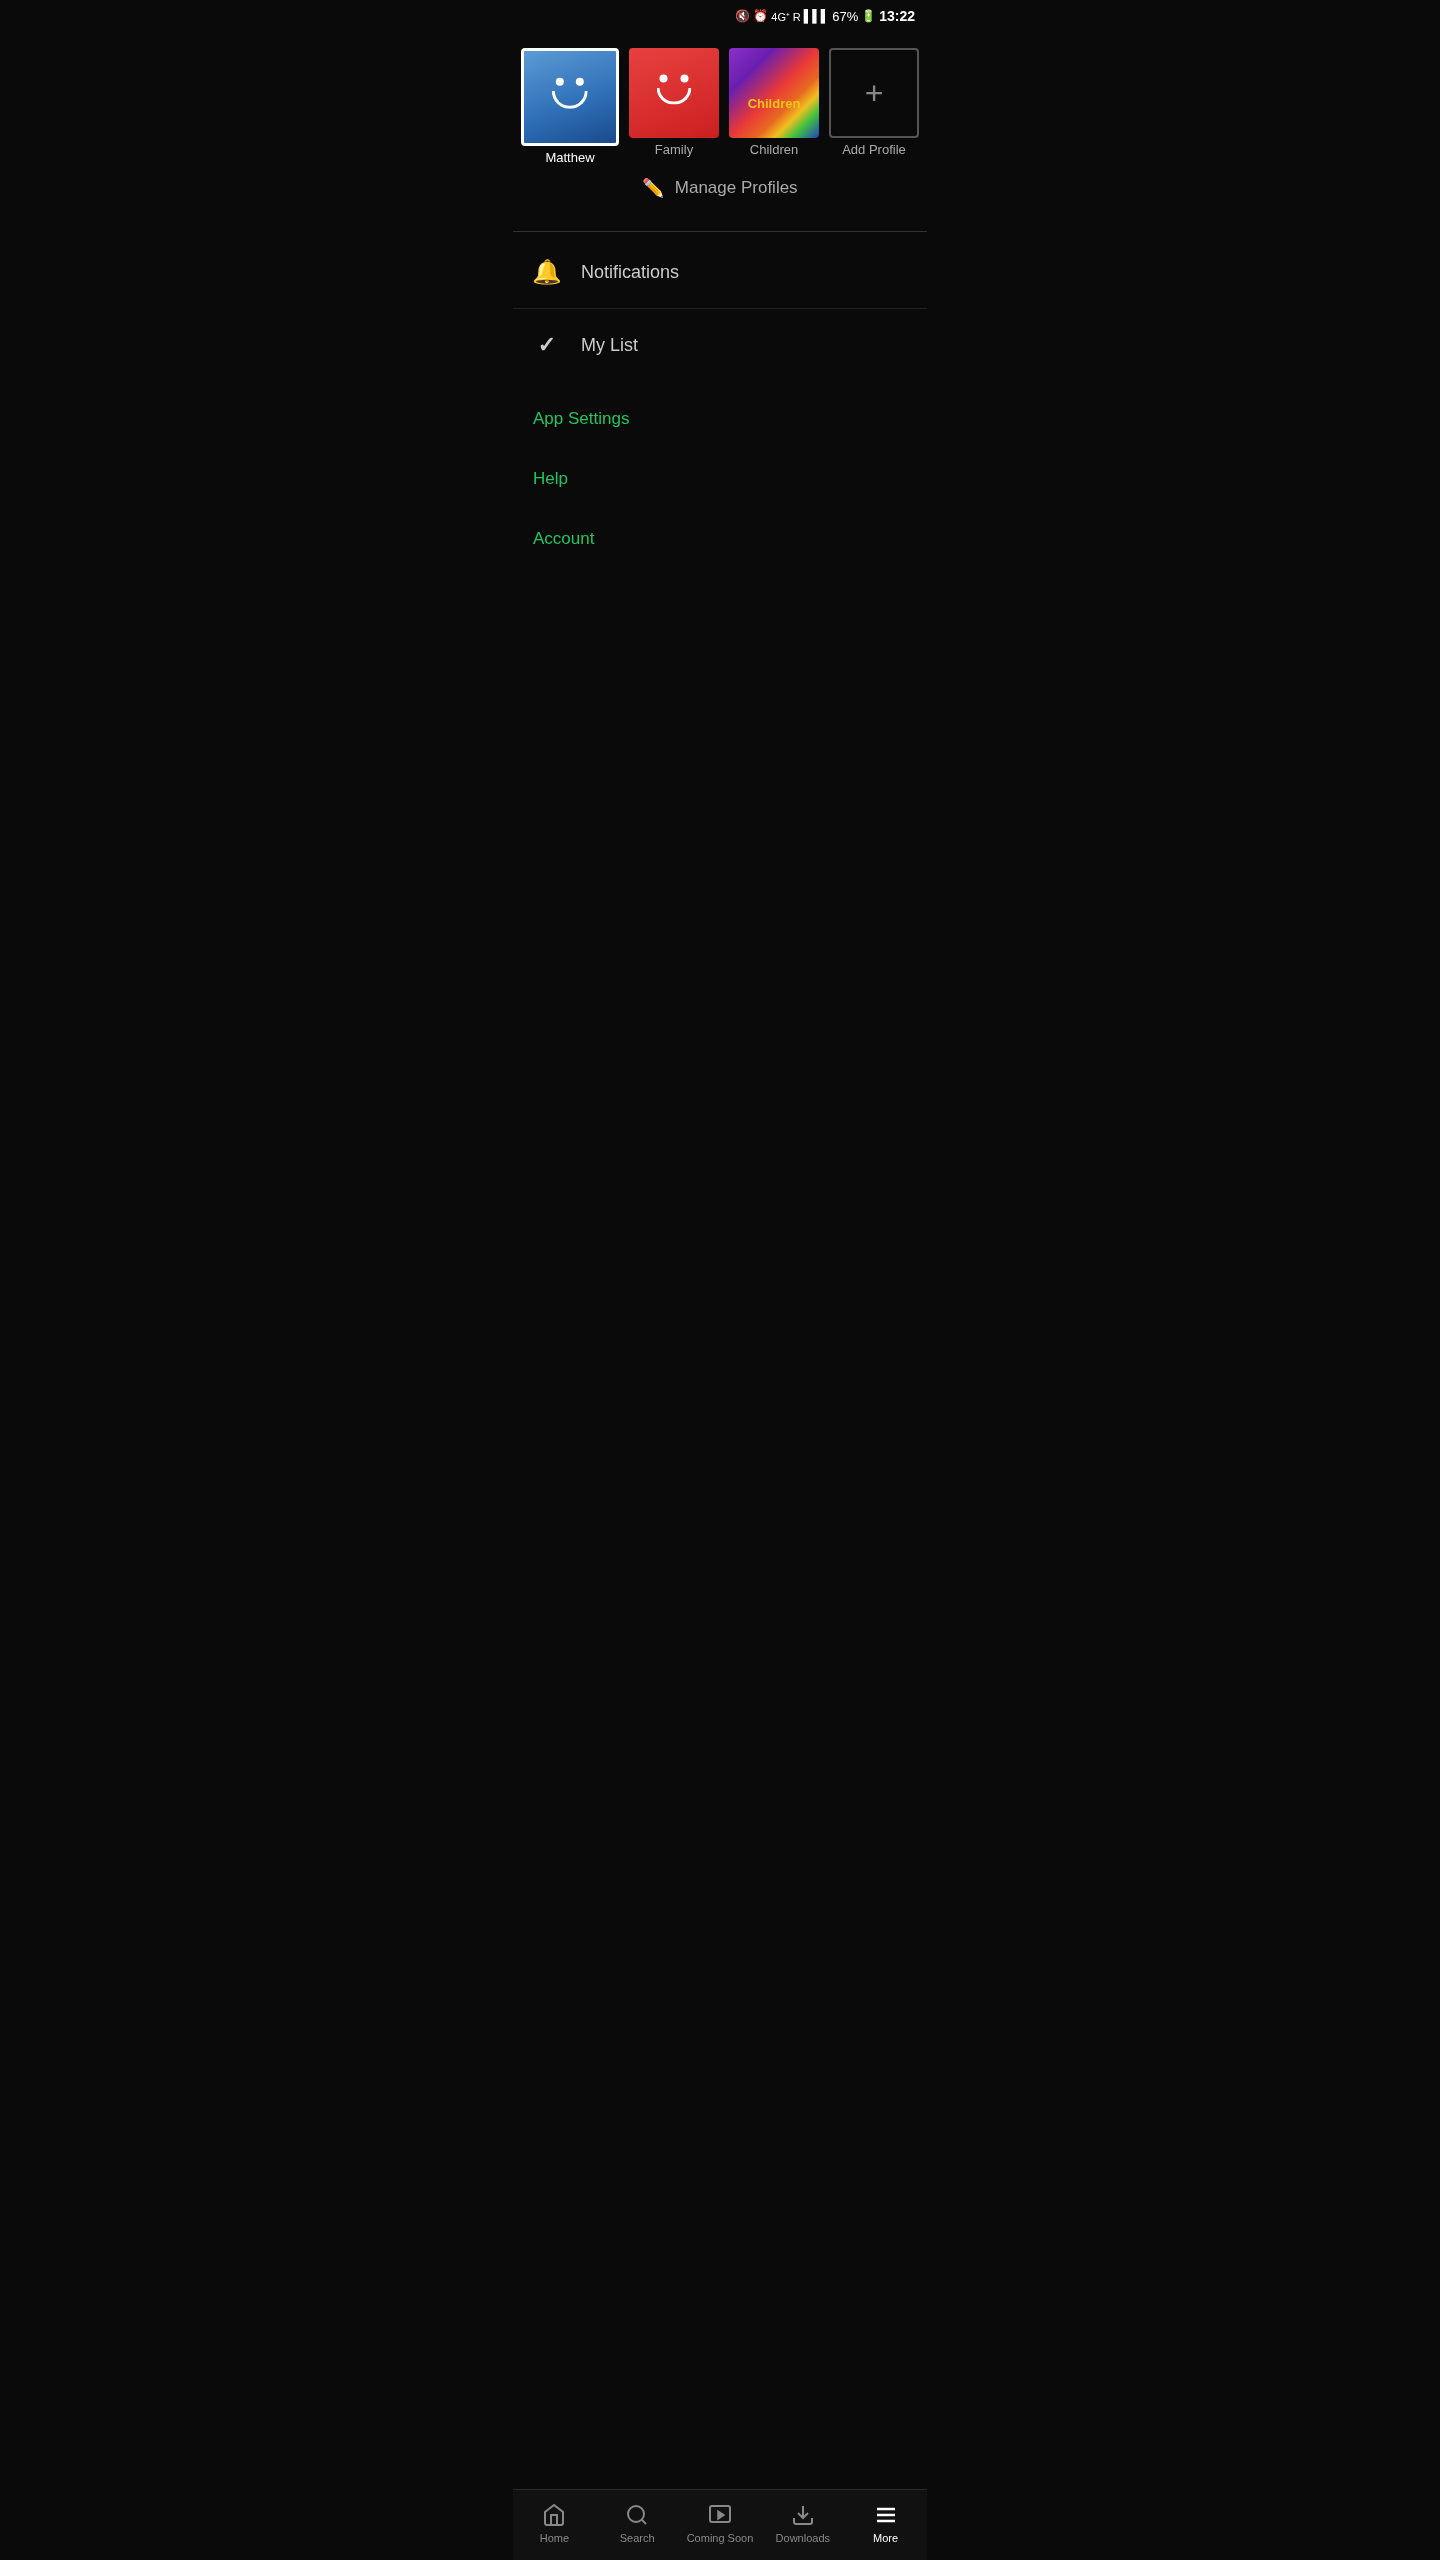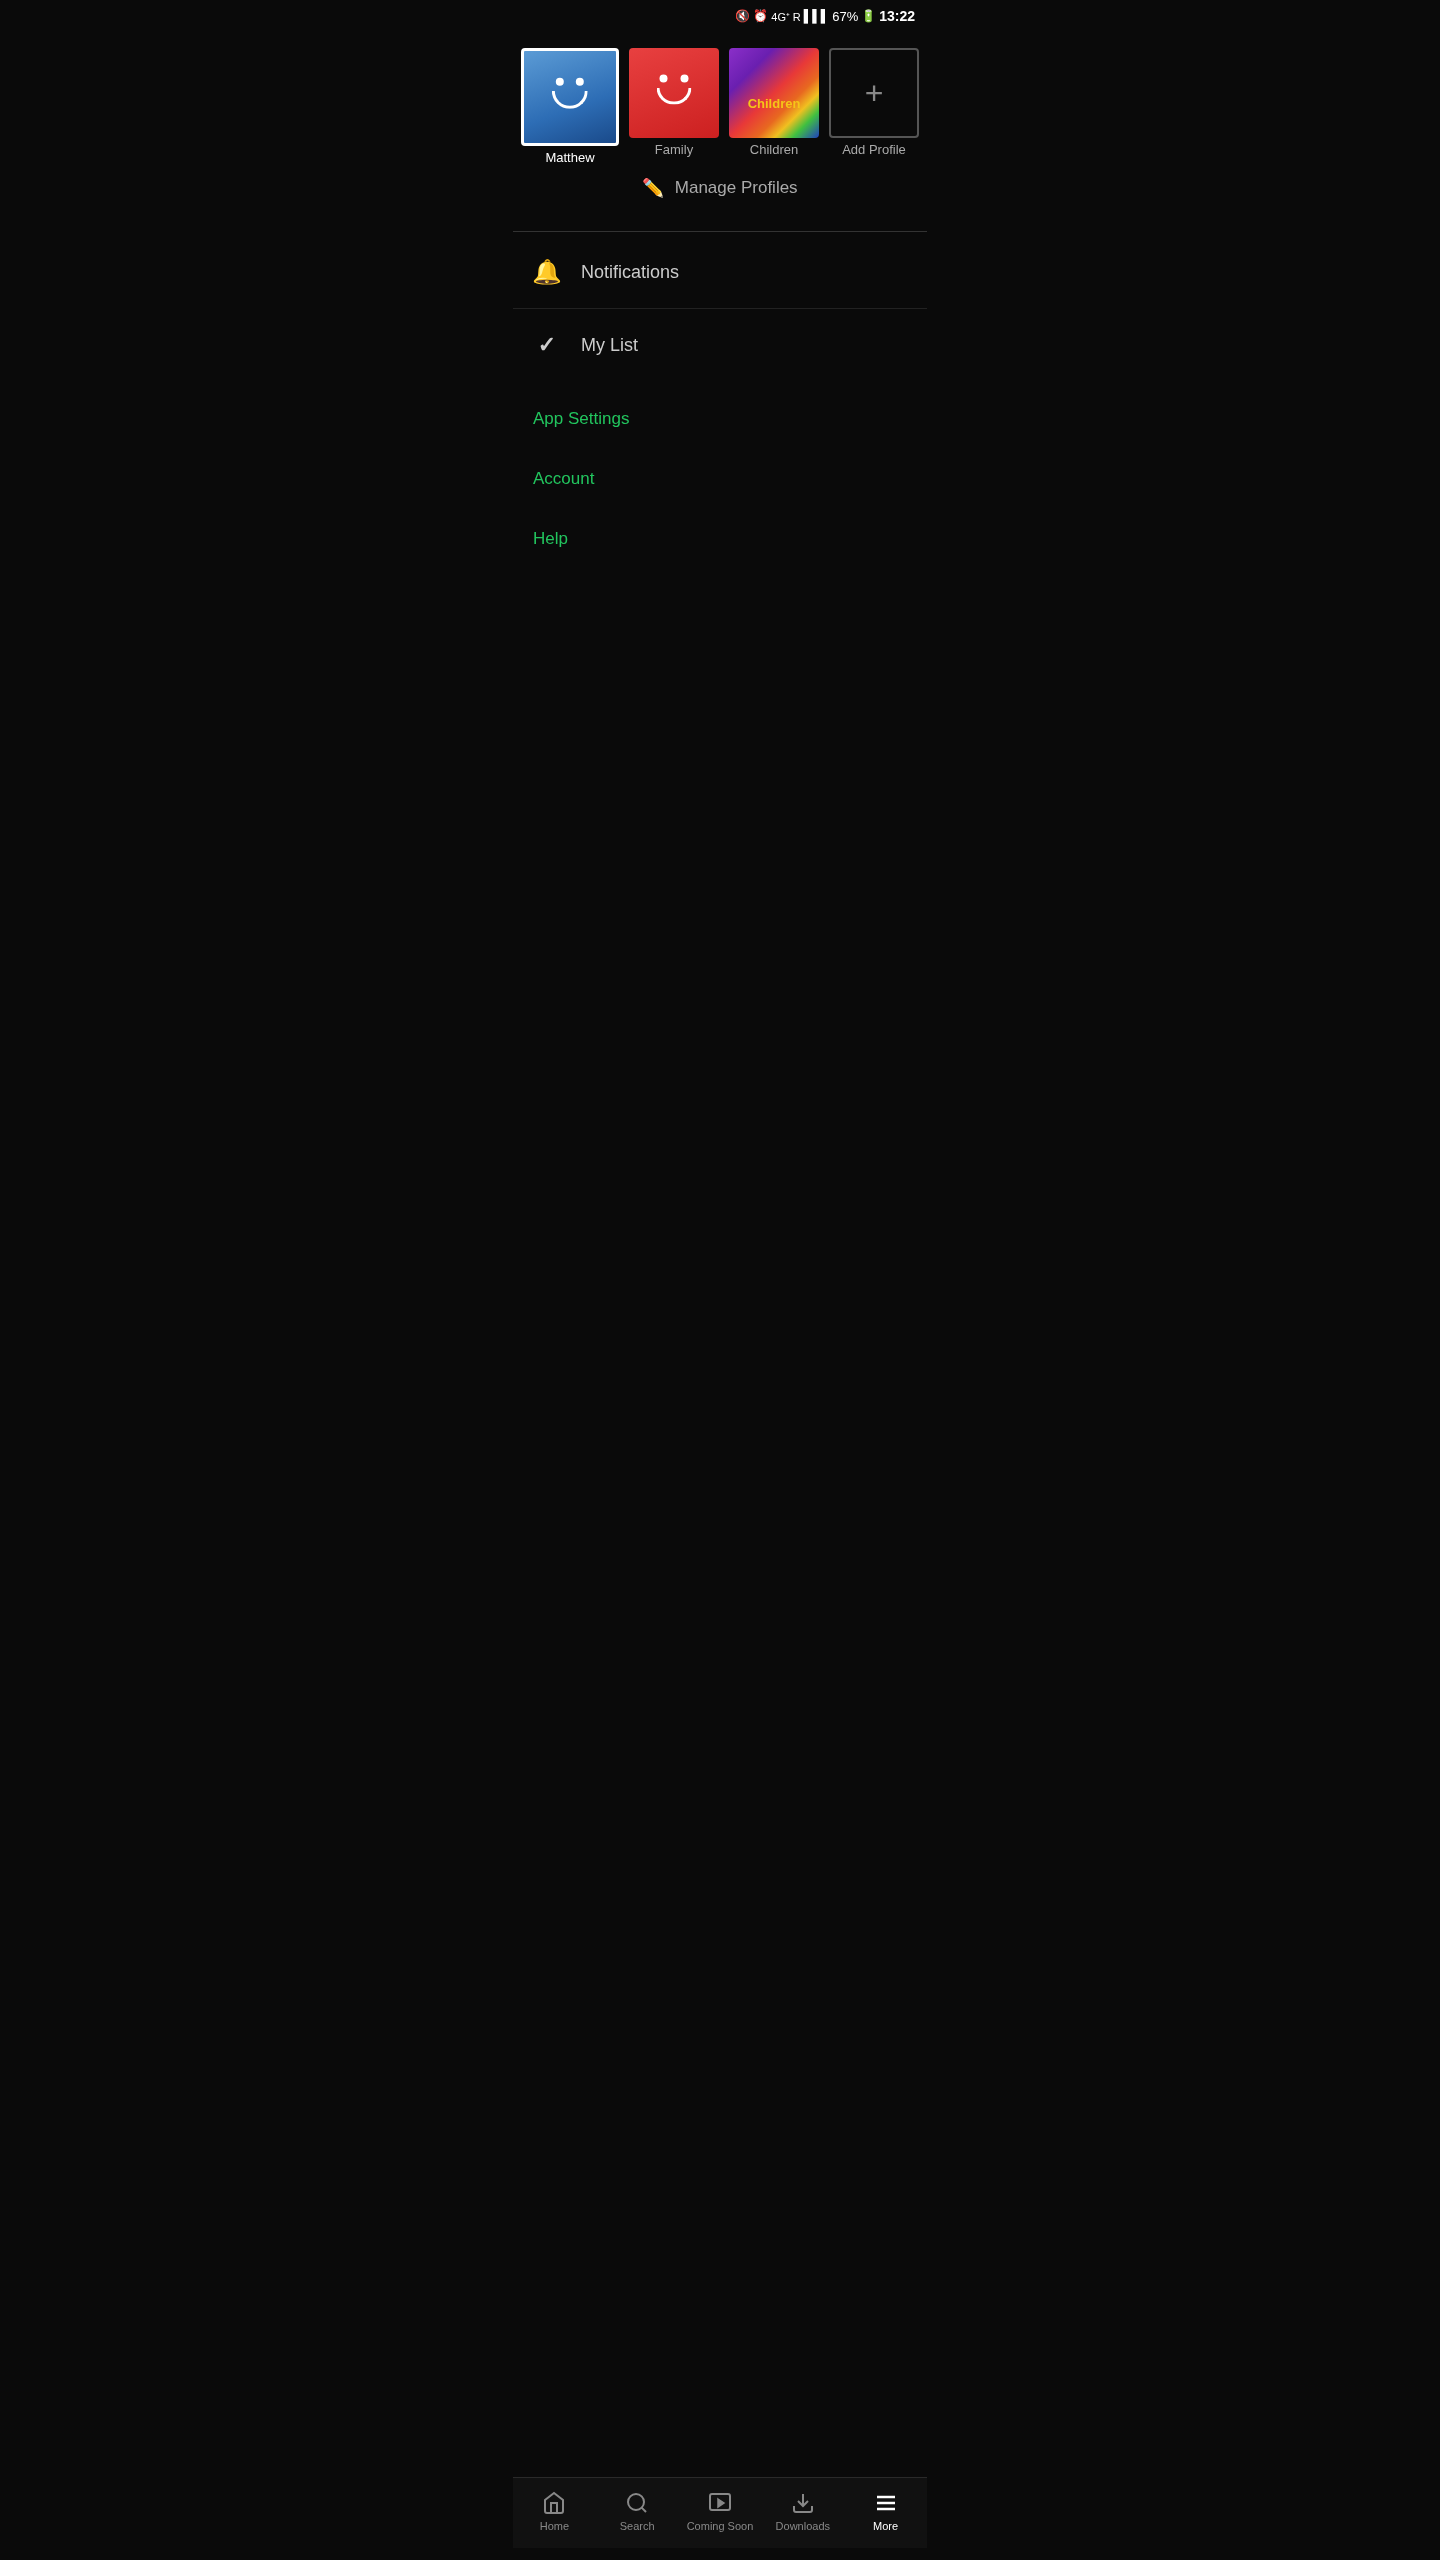--- a/index.html
+++ b/index.html
@@ -248,21 +248,21 @@
     }
 
     .settings-label {
       font-size: 17px;
       color: #22c55e;
     }
 
     
     .bottom-nav {
       position: fixed;
-      bottom: 12px;
+      bottom: 0;
       left: 50%;
       transform: translateX(-50%);
       width: 414px;
       background-color: #111111;
       border-top: 1px solid #2a2a2a;
       display: flex;
       flex-direction: row;
       justify-content: space-around;
       align-items: center;
       padding: 8px 0 12px 0;
@@ -406,24 +406,24 @@
     </div>
     <span class="menu-label">My List</span>
   </div>
 </div>
 
 <div class="settings-section">
   <div class="settings-item">
     <span class="settings-label">App Settings</span>
   </div>
   <div class="settings-item">
+    <span class="settings-label">Help</span>
+  </div>
+  <div class="settings-item">
     <span class="settings-label">Account</span>
-  </div>
-  <div class="settings-item">
-    <span class="settings-label">Help</span>
   </div>
 </div>
 
 <div class="spacer"></div>
 
 <div class="bottom-nav">
 
   <div class="nav-item">
     <div class="nav-icon">
       <svg viewBox="0 0 24 24">

